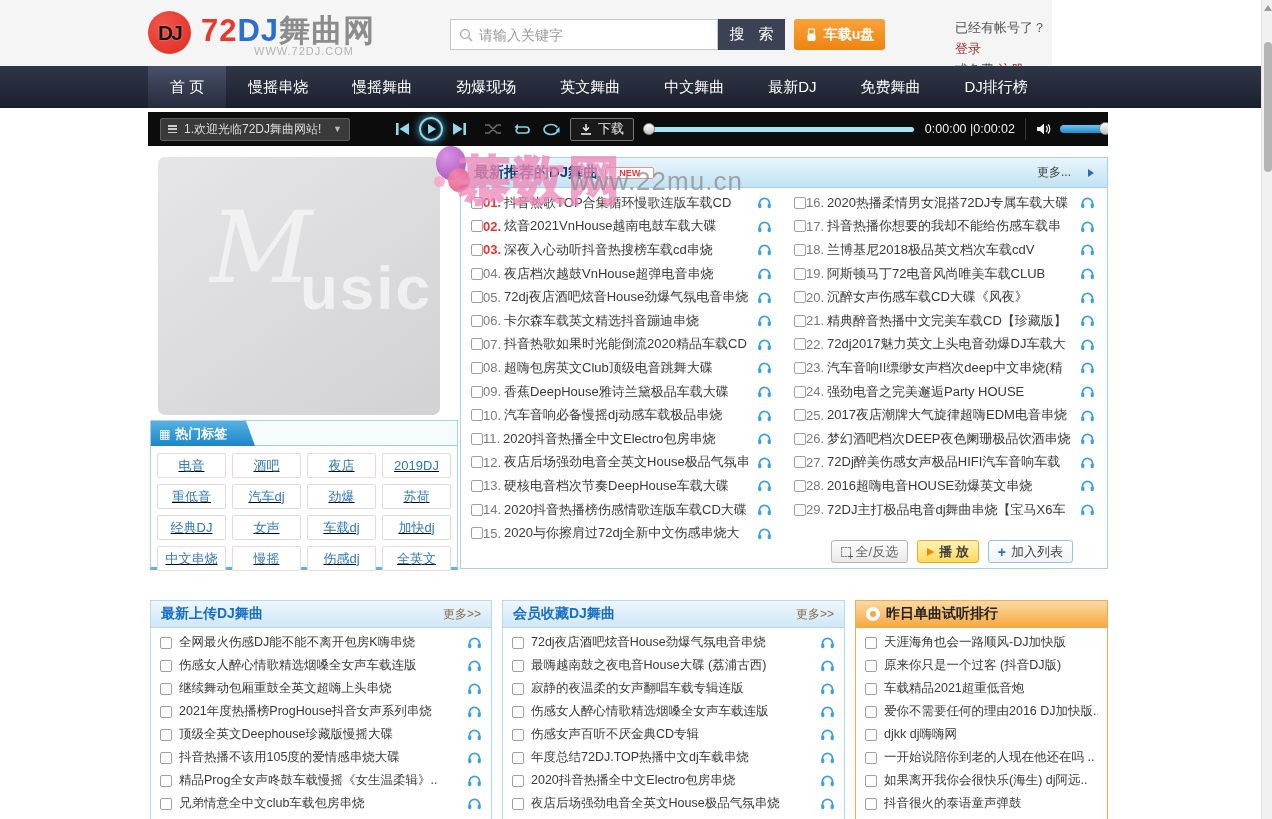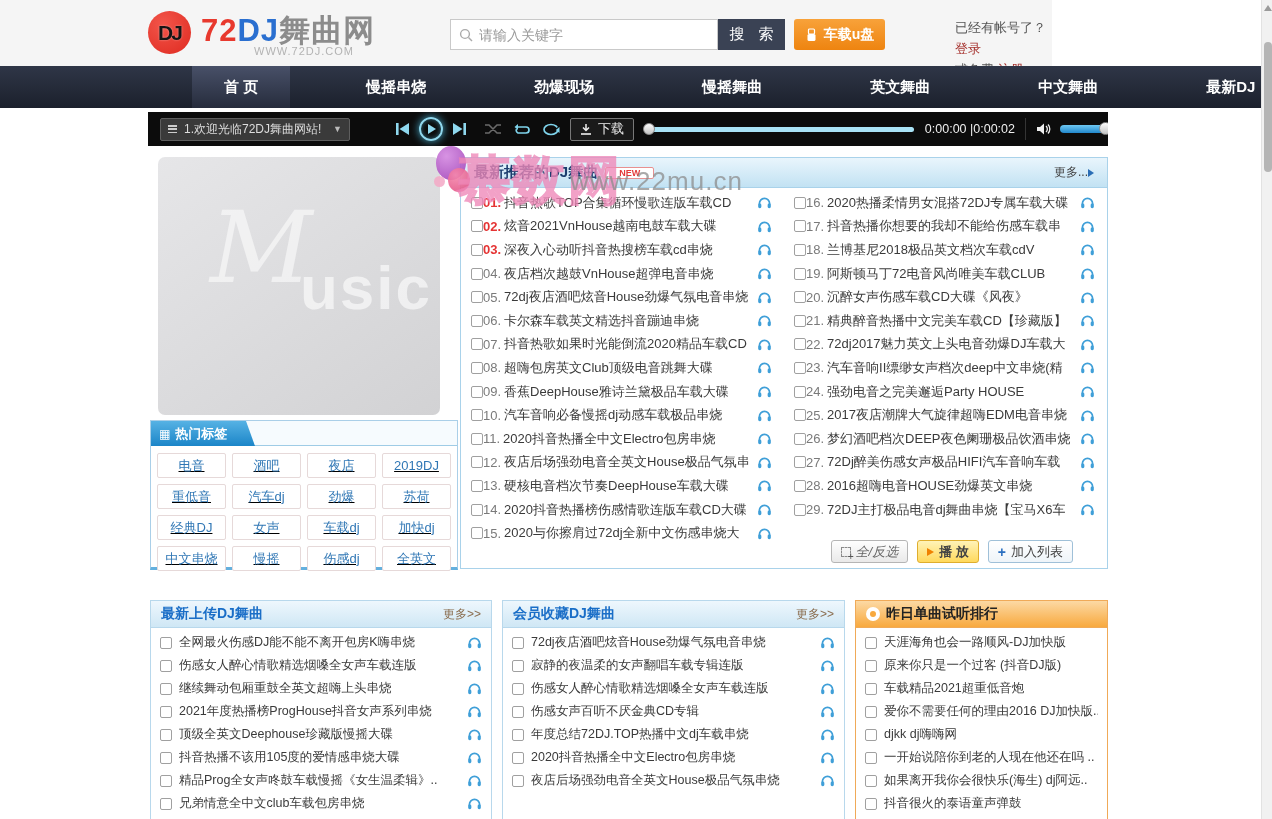--- a/index.html
+++ b/index.html
@@ -27,21 +27,21 @@
   .usb-btn { position:absolute; left:794px; top:19px; width:91px; height:31px; border:none; cursor:pointer;
     background:linear-gradient(#f8a23a,#ee8410); border-radius:3px; color:#fff; font-weight:bold; font-size:14px;
     display:flex; align-items:center; justify-content:center; gap:6px; font-family:inherit; }
   .account { position:absolute; left:955px; top:17px; font-size:13px; color:#555; line-height:21px; }
   .account a { color:#a5302c; text-decoration:none; }
 
   
   .navbar { position:absolute; left:0; top:66px; width:1272px; height:42px;
     background:linear-gradient(#2f3647,#1b202c); }
   .nav-inner { margin-left:148px; display:flex; height:100%; }
-  .nav-item { padding:0 32px; line-height:42px; color:#fff; font-weight:bold; font-size:15px; cursor:pointer; white-space:nowrap;margin-left:44px; }
+  .nav-item { padding:0 22px; line-height:42px; color:#fff; font-weight:normal; font-size:15px; cursor:pointer; white-space:nowrap; }
   .nav-item.active { background:linear-gradient(#485068,#262c3c); }
 
   
   .player { position:absolute; left:148px; top:112px; width:960px; height:34px; background:#0c0c0c;
     display:flex; align-items:center; overflow:hidden; }
   .pl-select { margin-left:12px; width:190px; height:23px; background:#3a3a3a; border:1px solid #5e5e5e; border-radius:2px;
     color:#ddd; font-size:12px; display:flex; align-items:center; padding:0 7px; gap:7px; cursor:pointer; flex:none; }
   .pl-list-icon { width:9px; height:8px; flex:none;
     background-image:repeating-linear-gradient(to bottom,#ccc 0,#ccc 1.5px,transparent 1.5px,transparent 3.4px); }
   .pl-label { white-space:nowrap; overflow:hidden; flex:1; }
@@ -81,34 +81,34 @@
   .tag { border:1px solid #e6d9d9; color:#3077b5; font-size:13px; height:25px; display:flex; align-items:center;
     justify-content:center; background:#fff; border-radius:2px; cursor:pointer; white-space:nowrap; overflow:hidden; }
 
   
   .recommend { position:absolute; left:460px; top:157px; width:648px; height:412px; border:1px solid #a9d2ea; background:#fff; }
   .rec-header { height:30px; background:linear-gradient(#e9f5fc,#c2e2f3); display:flex; align-items:center;
     padding:0 13px; border-bottom:1px solid #a9d2ea; }
   .rec-title { color:#1c3d6e; font-weight:bold; font-size:15px; }
   .new-badge { margin-left:7px; border:1px solid #e89090; color:#e33b3b; background:#fff; font-size:9px;
     padding:0px 13px; border-radius:2px; font-weight:bold; }
-  .rec-more { margin-left:auto; font-size:12px; color:#444; display:flex; align-items:center; gap:0; cursor:pointer; }
+  .rec-more { margin-left:auto; font-size:12px; color:#444; display:flex; align-items:center; gap:17px; cursor:pointer; }
   .more-arrow { width:0; height:0; border-left:6px solid #2a6db5; border-top:4px solid transparent; border-bottom:4px solid transparent; }
   .rec-cols { display:flex; padding-top:3px; }
   .rec-col { width:50%; }
   .rec-row { display:flex; align-items:center; height:23.6px; padding:0 12px 0 10px; }
   .cb { width:12px; height:12px; border:1px solid #a0a0a0; border-radius:2px; background:#fff; flex:none; cursor:pointer; }
   .num { color:#7a7a7a; font-size:13px; margin:0 3px 0 0; flex:none; }
   .num.hot { color:#e53434; font-weight:bold; }
   .song-title { color:#3a3a3a; font-size:13px; flex:1; white-space:nowrap; overflow:hidden; cursor:pointer; }
   .hp { margin-left:auto; flex:none; display:flex; cursor:pointer; padding-left:6px; }
   .rec-actions { position:absolute; right:34px; bottom:5px; display:flex; gap:9px; }
   .act-btn { height:23px; display:flex; align-items:center; gap:5px; padding:0 9px; font-size:13px; cursor:pointer;
     border-radius:3px; font-family:inherit; }
-  .act-select { border:1px solid #b5b5b5; background:linear-gradient(#fefefe,#e9e9e9); color:#666;font-style:italic; }
+  .act-select { border:1px solid #b5b5b5; background:linear-gradient(#fefefe,#e9e9e9); color:#666; }
   .sel-icon { width:10px; height:10px; border:1px dashed #8a8a8a; position:relative; }
   .sel-icon::after { content:"+"; position:absolute; right:-4px; bottom:-6px; font-size:10px; color:#555; }
   .act-play { border:1px solid #dfae2e; background:linear-gradient(#fff3b8,#ffd95c); color:#444; font-weight:bold; }
   .play-small { width:0; height:0; border-left:7px solid #f08200; border-top:4.5px solid transparent; border-bottom:4.5px solid transparent; }
   .act-add { border:1px solid #9fc0d8; background:linear-gradient(#ffffff,#eef4f9); color:#444; }
   .plus-icon { color:#2a6fc0; font-weight:bold; font-size:14px; }
 
   
   .bpanel { position:absolute; top:600px; height:240px; border:1px solid #b8d8ec; background:#fff; }
   .bp1 { left:150px; width:342px; }
@@ -170,22 +170,22 @@
     <div><span>已经有帐号了？</span><a href="#">登录</a></div>
     <div><span>或免费</span> <a href="#">注册</a></div>
   </div>
 </div>
 
 <div class="navbar">
   <div class="nav-inner">
 
   <div class="nav-item active">首 页</div>
       <div class="nav-item">慢摇串烧</div>
+      <div class="nav-item">慢摇舞曲</div>
       <div class="nav-item">劲爆现场</div>
-      <div class="nav-item">慢摇舞曲</div>
       <div class="nav-item">英文舞曲</div>
       <div class="nav-item">中文舞曲</div>
       <div class="nav-item">最新DJ</div>
       <div class="nav-item">免费舞曲</div>
       <div class="nav-item">DJ排行榜</div>
     </div>
 </div>
 
 <div class="player">
   <div class="pl-select">
@@ -774,20 +774,31 @@
         <span class="hp">
           <svg width="15" height="13" viewBox="0 0 16 14">
             <path d="M2.5 10 v-2 a5.5 5.5 0 0 1 11 0 v2" fill="none" stroke="#3f9fd8" stroke-width="1.8"></path>
             <rect x="1.2" y="8" width="3.4" height="5.2" rx="1.6" fill="#3f9fd8"></rect>
             <rect x="11.4" y="8" width="3.4" height="5.2" rx="1.6" fill="#3f9fd8"></rect>
           </svg>
         </span>
       </div>
       <div class="b-row">
         <span class="cb"></span>
+        <span class="song-title">最嗨越南鼓之夜电音House大碟 (荔浦古西)</span>
+        <span class="hp">
+          <svg width="15" height="13" viewBox="0 0 16 14">
+            <path d="M2.5 10 v-2 a5.5 5.5 0 0 1 11 0 v2" fill="none" stroke="#3f9fd8" stroke-width="1.8"></path>
+            <rect x="1.2" y="8" width="3.4" height="5.2" rx="1.6" fill="#3f9fd8"></rect>
+            <rect x="11.4" y="8" width="3.4" height="5.2" rx="1.6" fill="#3f9fd8"></rect>
+          </svg>
+        </span>
+      </div>
+      <div class="b-row">
+        <span class="cb"></span>
         <span class="song-title">寂静的夜温柔的女声翻唱车载专辑连版</span>
         <span class="hp">
           <svg width="15" height="13" viewBox="0 0 16 14">
             <path d="M2.5 10 v-2 a5.5 5.5 0 0 1 11 0 v2" fill="none" stroke="#3f9fd8" stroke-width="1.8"></path>
             <rect x="1.2" y="8" width="3.4" height="5.2" rx="1.6" fill="#3f9fd8"></rect>
             <rect x="11.4" y="8" width="3.4" height="5.2" rx="1.6" fill="#3f9fd8"></rect>
           </svg>
         </span>
       </div>
       <div class="b-row">

